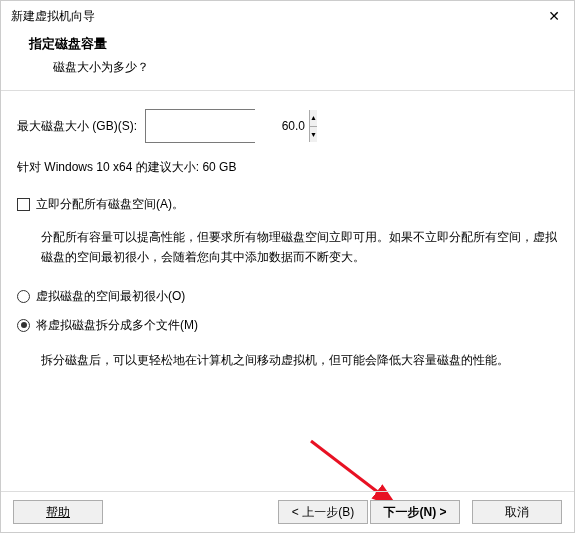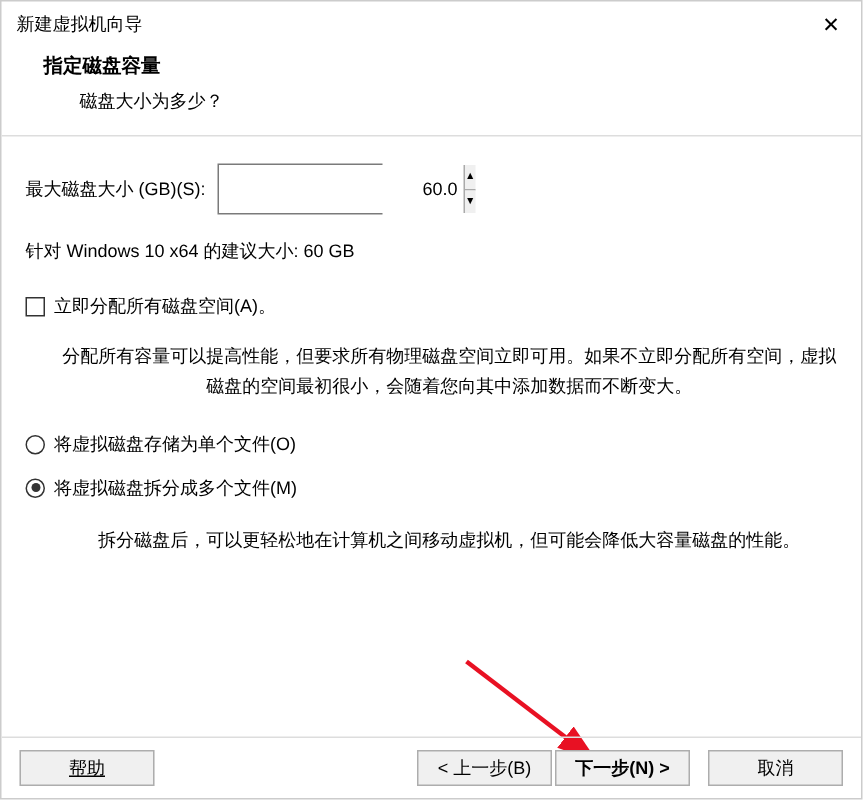--- a/index.html
+++ b/index.html
@@ -59,21 +59,21 @@
     }
     .spinner-btn:first-child { border-bottom: 1px solid #aaa; }
     .recommend { margin-bottom: 20px; }
     .checkbox-row {
       display: flex; align-items: center; gap: 6px; margin-bottom: 10px;
     }
     .checkbox-box {
       width: 13px; height: 13px; border: 1px solid #333; background: #fff;
     }
     .desc-block {
-      padding: 4px 0 20px 24px; line-height: 1.7; text-align: center;
+      padding: 4px 0 20px 24px; line-height: 1.7;
     }
     .radio-row {
       display: flex; align-items: center; gap: 6px; margin-bottom: 12px;
     }
     .radio-circle {
       width: 13px; height: 13px; border: 1px solid #333; border-radius: 50%;
       background: #fff; display: flex; align-items: center; justify-content: center;
     }
     .radio-circle.checked::after {
       content: ""; width: 6px; height: 6px; border-radius: 50%; background: #333;
@@ -137,21 +137,21 @@
   <div class="recommend">针对 Windows 10 x64 的建议大小: 60 GB</div>
 
   <div class="checkbox-row">
     <div class="checkbox-box"></div>
     <span>立即分配所有磁盘空间(A)。</span>
   </div>
   <div class="desc-block">分配所有容量可以提高性能，但要求所有物理磁盘空间立即可用。如果不立即分配所有空间，虚拟磁盘的空间最初很小，会随着您向其中添加数据而不断变大。</div>
 
   <div class="radio-row">
     <div class="radio-circle"></div>
-    <span>将虚拟磁盘存储为单个文件(O)</span>
+    <span>虚拟磁盘的空间最初很小(O)</span>
   </div>
   <div class="radio-row">
     <div class="radio-circle checked"></div>
     <span>将虚拟磁盘拆分成多个文件(M)</span>
   </div>
   <div class="desc-block">拆分磁盘后，可以更轻松地在计算机之间移动虚拟机，但可能会降低大容量磁盘的性能。</div>
 
 </div>
 
 <svg class="arrow" style="left:300px; top:430px;" width="120" height="90">

